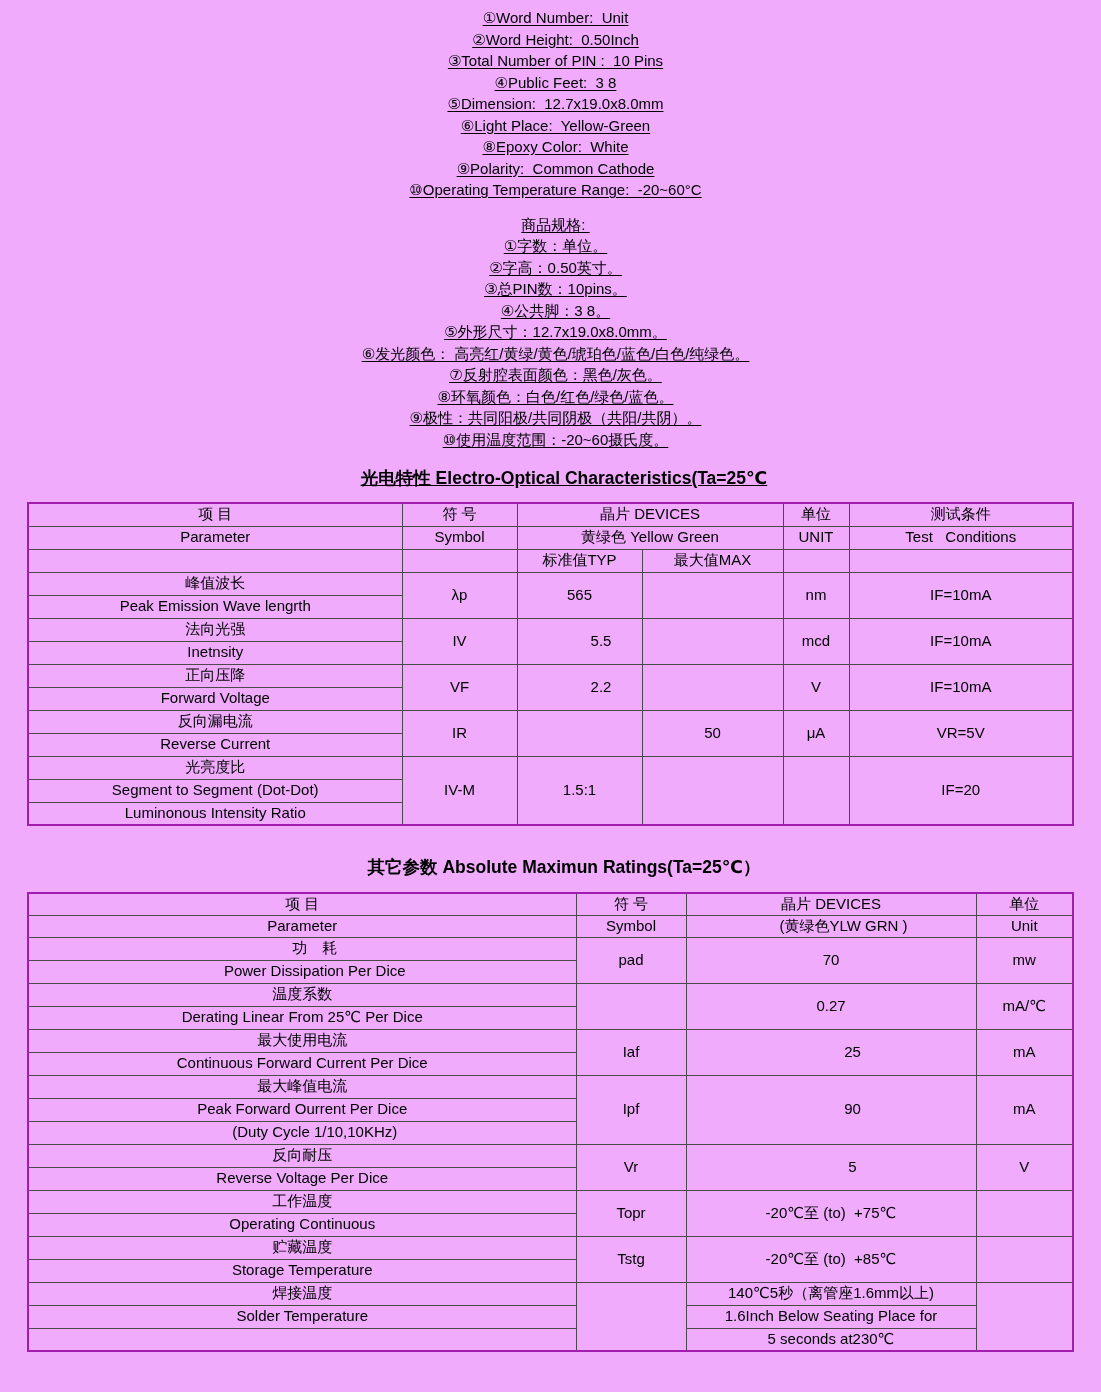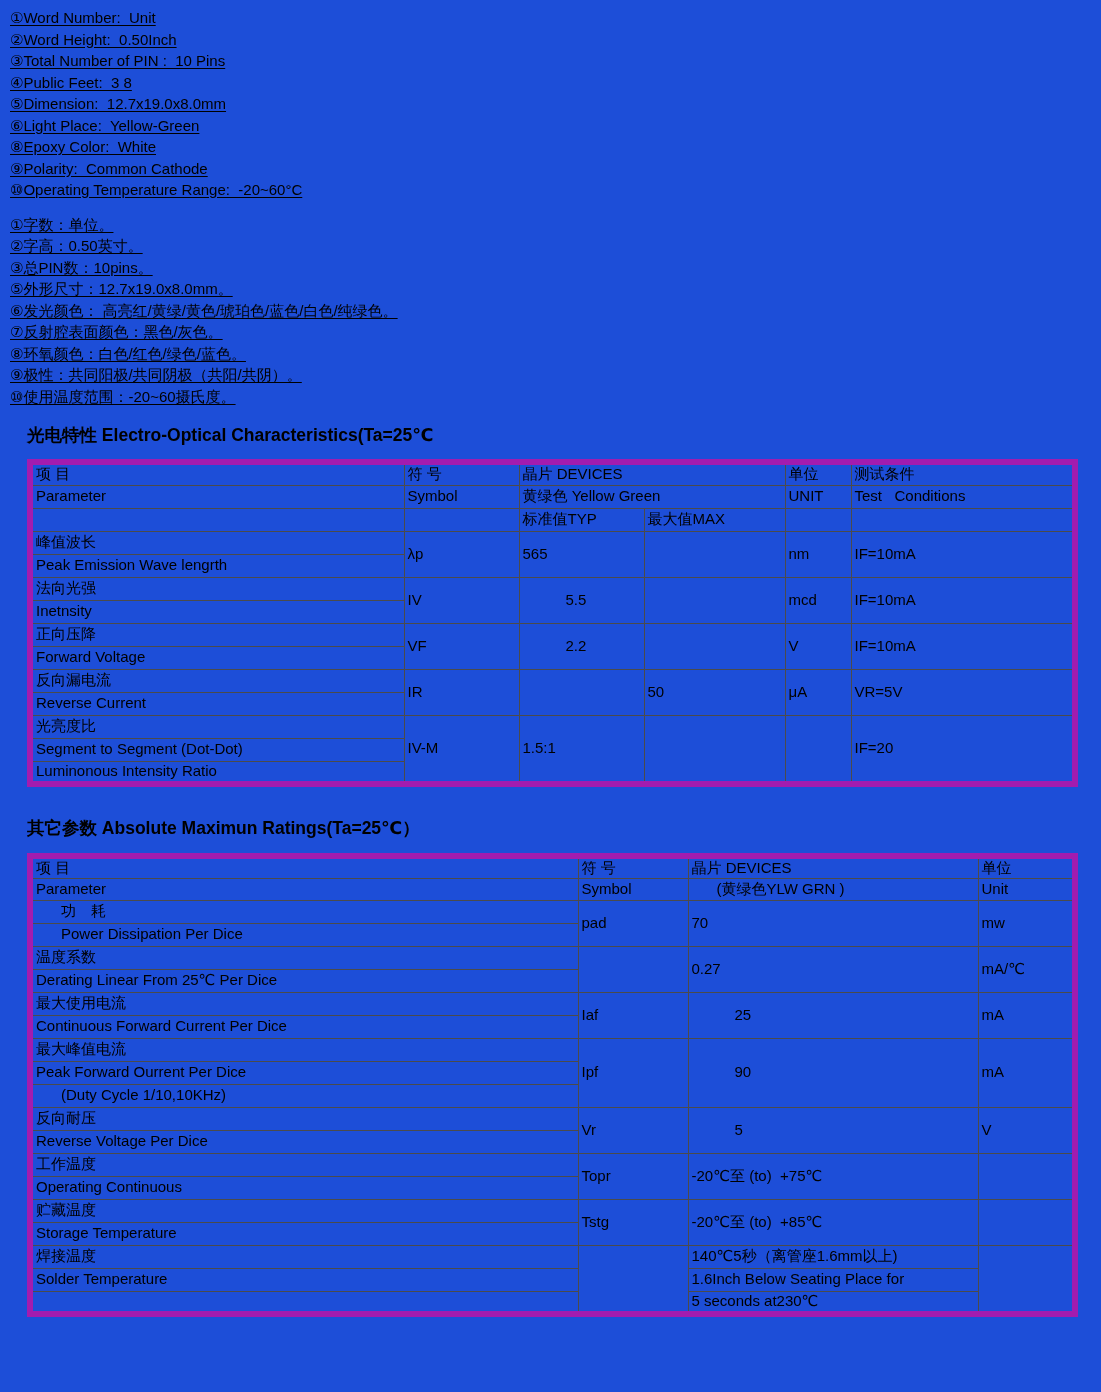--- a/index.html
+++ b/index.html
@@ -1,31 +1,31 @@
 <!DOCTYPE html>
 <html><head>
 <meta charset="utf-8">
 <style>
   html,body { margin:0; padding:0; background:#ffffff; }
   .page {
-    width:1101px; height:1392px; background:#1d4ed8; color:#000000;
+    width:1101px; height:1392px; background:#f0abfc; color:#000000;
     font-family:"Liberation Sans","DejaVu Sans",sans-serif;
-    font-size:15px; position:relative; overflow:hidden;
+    font-size:15px; position:relative; overflow:hidden;text-align:center;
   }
   .list { padding-left:10px; }
   .list .line { line-height:21.5px; white-space:pre-wrap; }
   .list .line > span { text-decoration:underline; text-underline-offset:2px; }
   .en-list { padding-top:7px; }
   .cn-list { margin-top:13px; }
   .sec-title { font-weight:bold; font-size:17.5px; white-space:pre-wrap; }
-  .t1-title { margin:16px 0 12px 27px; }
+  .t1-title { margin:16px 0 12px 27px;text-decoration:underline; }
   .t2-title { margin:29px 0 13px 27px; }
   table.t {
     border-collapse:collapse; margin-left:27px; table-layout:fixed;
-    border:6px solid #a21caf;
+    border:2px solid #a21caf;
   }
   .t td {
     border:1px solid #4b4b4b; padding:0 3px; vertical-align:middle;
     white-space:pre-wrap; overflow:hidden; line-height:1.25; font-size:15px;
   }
   .t tr { height:23px; }
   .t2 tr.hdr { height:22px; }
   td.indent { padding-left:46px; }
   td.indent-sm { padding-left:28px; }
 </style>
@@ -40,23 +40,25 @@
     <div class="line"><span>③Total Number of PIN :  10 Pins</span></div>
     <div class="line"><span>④Public Feet:  3 8</span></div>
     <div class="line"><span>⑤Dimension:  12.7x19.0x8.0mm</span></div>
     <div class="line"><span>⑥Light Place:  Yellow-Green</span></div>
     <div class="line"><span>⑧Epoxy Color:  White</span></div>
     <div class="line"><span>⑨Polarity:  Common Cathode</span></div>
     <div class="line"><span>⑩Operating Temperature Range:  -20~60°C</span></div>
   </div>
 
   <div class="list cn-list">
+    <div class="line"><span>商品规格: </span></div>
     <div class="line"><span>①字数：单位。</span></div>
     <div class="line"><span>②字高：0.50英寸。</span></div>
     <div class="line"><span>③总PIN数：10pins。</span></div>
+    <div class="line"><span>④公共脚：3 8。</span></div>
     <div class="line"><span>⑤外形尺寸：12.7x19.0x8.0mm。</span></div>
     <div class="line"><span>⑥发光颜色： 高亮红/黄绿/黄色/琥珀色/蓝色/白色/纯绿色。</span></div>
     <div class="line"><span>⑦反射腔表面颜色：黑色/灰色。</span></div>
     <div class="line"><span>⑧环氧颜色：白色/红色/绿色/蓝色。</span></div>
     <div class="line"><span>⑨极性：共同阳极/共同阴极（共阳/共阴）。</span></div>
     <div class="line"><span>⑩使用温度范围：-20~60摄氏度。</span></div>
   </div>
 
   <div class="sec-title t1-title">光电特性 Electro-Optical Characteristics(Ta=25℃</div>
 

